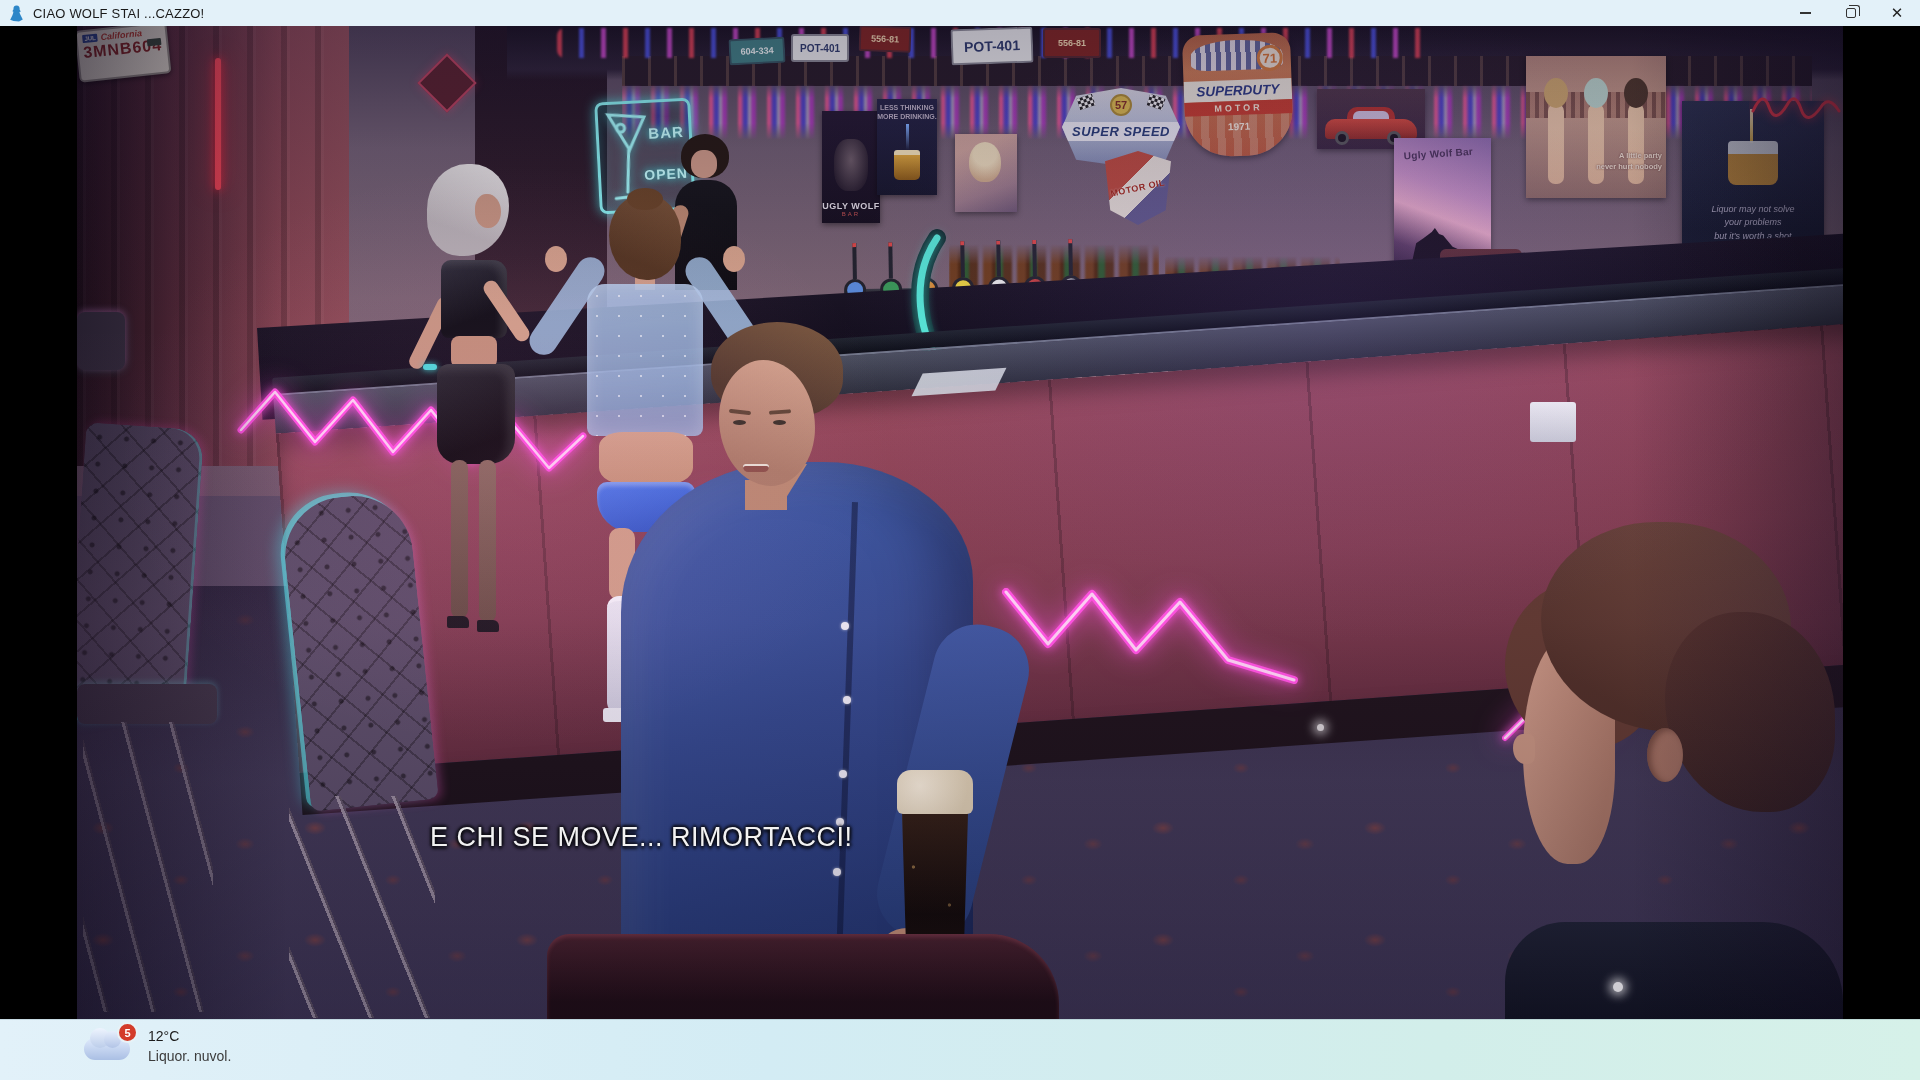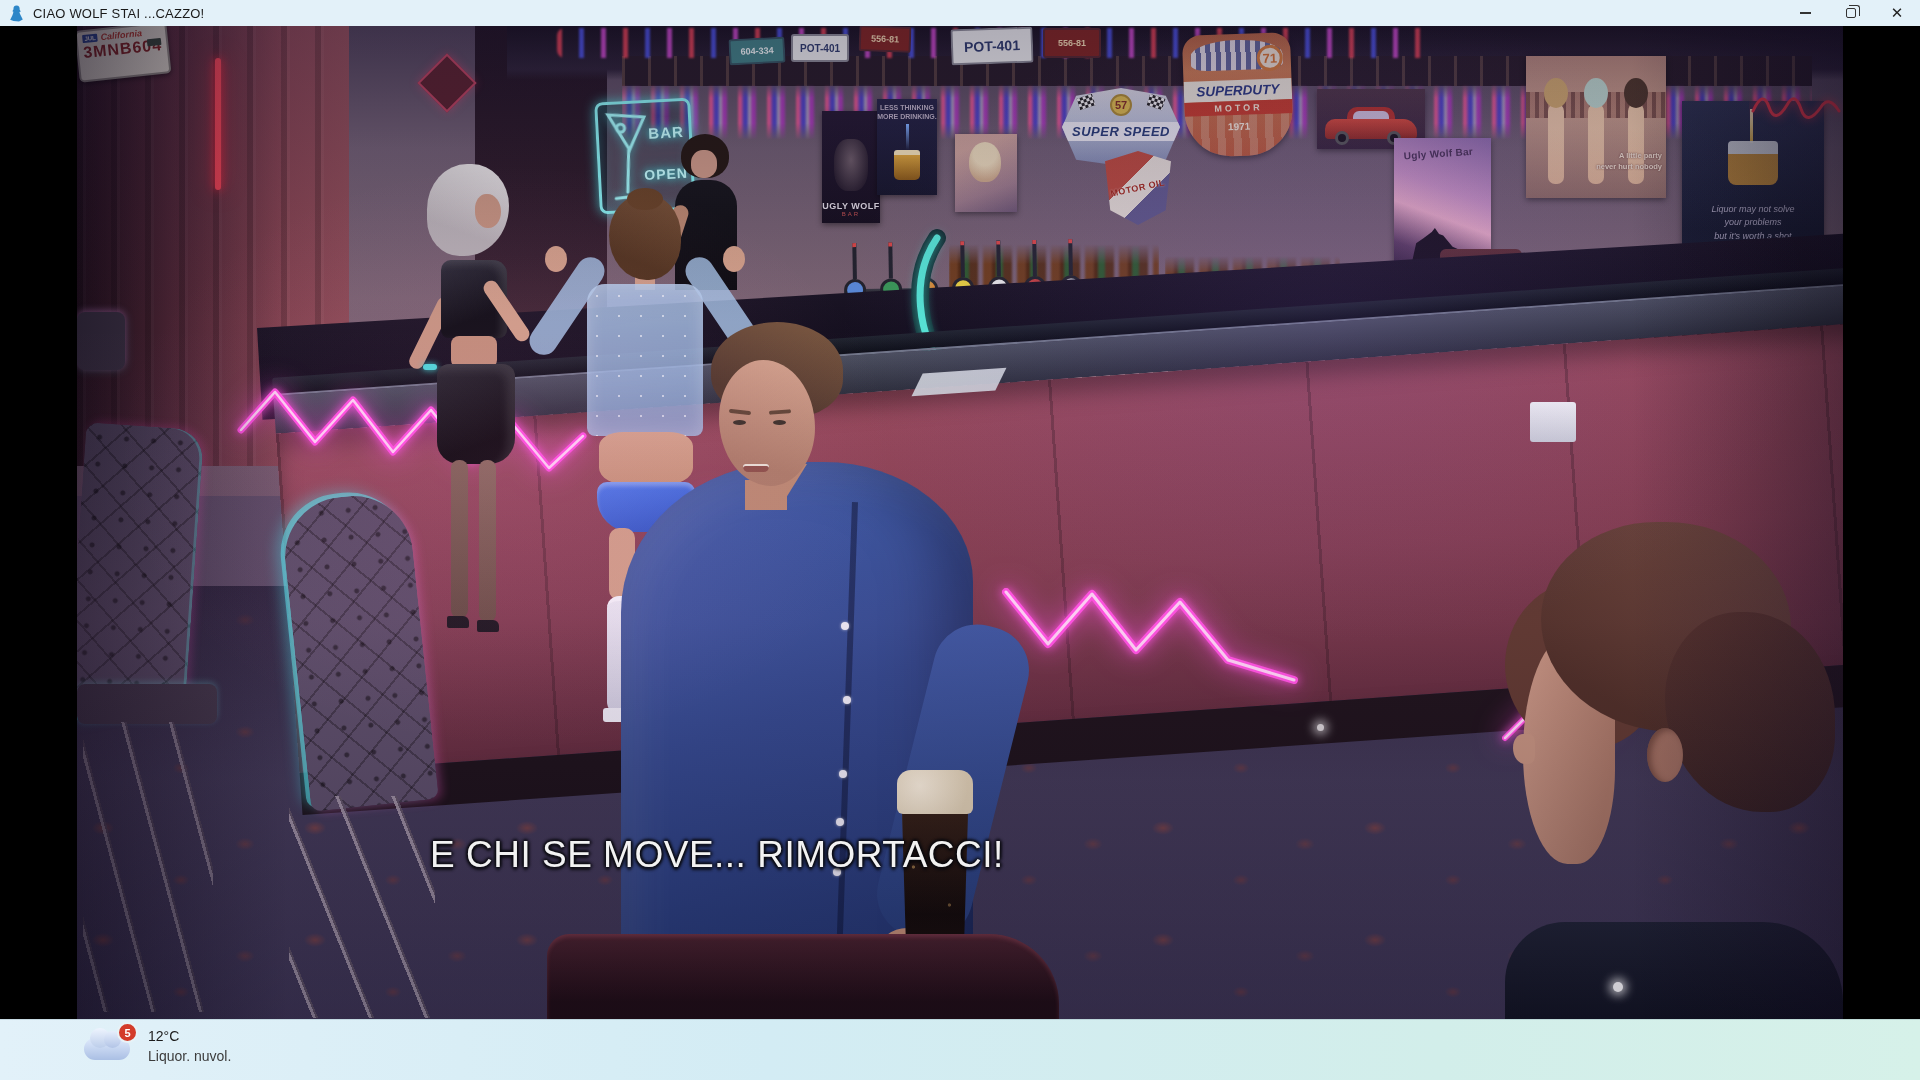--- a/index.html
+++ b/index.html
@@ -264,21 +264,21 @@
   .haze { position:absolute; inset:0; pointer-events:none; z-index:17;
     background:radial-gradient(ellipse 560px 420px at 430px 430px, rgba(242,128,208,.1), transparent 70%),
                radial-gradient(ellipse 700px 460px at 1250px 300px, rgba(130,90,210,.14), transparent 70%),
                linear-gradient(180deg, rgba(28,18,48,.28), rgba(0,0,0,0) 30%, rgba(208,128,188,.07) 60%, rgba(16,10,36,.22) 100%),
                linear-gradient(90deg, rgba(8,4,18,.5), rgba(0,0,0,0) 12%, rgba(0,0,0,0) 88%, rgba(10,6,22,.45)); }
 
   
   .dialogue { position:absolute; left:353px; top:792px; z-index:20; }
   .dlg-speaker { font-size:29px; font-weight:bold; letter-spacing:1px;
     text-shadow:-2px 0 2px rgba(8,24,10,.9), 2px 0 2px rgba(8,24,10,.9), 0 -2px 2px rgba(8,24,10,.9), 0 2px 2px rgba(8,24,10,.9); }
-  .dlg-line { margin-top:16px; font-size:37px; color:#f2f2f2; letter-spacing:.5px;
+  .dlg-line { margin-top:4px; font-size:27px; color:#f2f2f2; letter-spacing:.5px;
     text-shadow:-2px 0 3px rgba(10,10,14,.9), 2px 0 3px rgba(10,10,14,.9), 0 -2px 3px rgba(10,10,14,.9), 0 3px 3px rgba(10,10,14,.9); }
 
   
   #taskbar { position:absolute; left:0; top:1019px; width:1920px; height:61px; background:linear-gradient(90deg,#e2f1f9 0%,#d3ecf4 40%,#d2eeea 75%,#d6f1e9 100%); border-top:1px solid rgba(120,150,160,.25); z-index:60; }
   .weather { position:absolute; left:84px; top:6px; display:flex; align-items:center; gap:12px; }
   .cloudwrap { position:relative; width:52px; height:40px; }
   .cloud { position:absolute; left:0; top:12px; width:46px; height:22px; background:linear-gradient(180deg,#dfeafc,#aabfe4); border-radius:12px; }
   .cloud:before { content:""; position:absolute; left:6px; top:-10px; width:20px; height:20px; border-radius:50%; background:linear-gradient(180deg,#eef4fe,#bccdea); }
   .cloud:after { content:""; position:absolute; left:20px; top:-7px; width:17px; height:17px; border-radius:50%; background:linear-gradient(180deg,#e6eefc,#b2c4e6); }
   .wbadge { position:absolute; right:-2px; top:-4px; width:21px; height:21px; border-radius:50%; background:#d33b2a; border:2px solid #e8f2f6; color:#fff; font-size:11px; font-weight:bold; display:flex; align-items:center; justify-content:center; }

